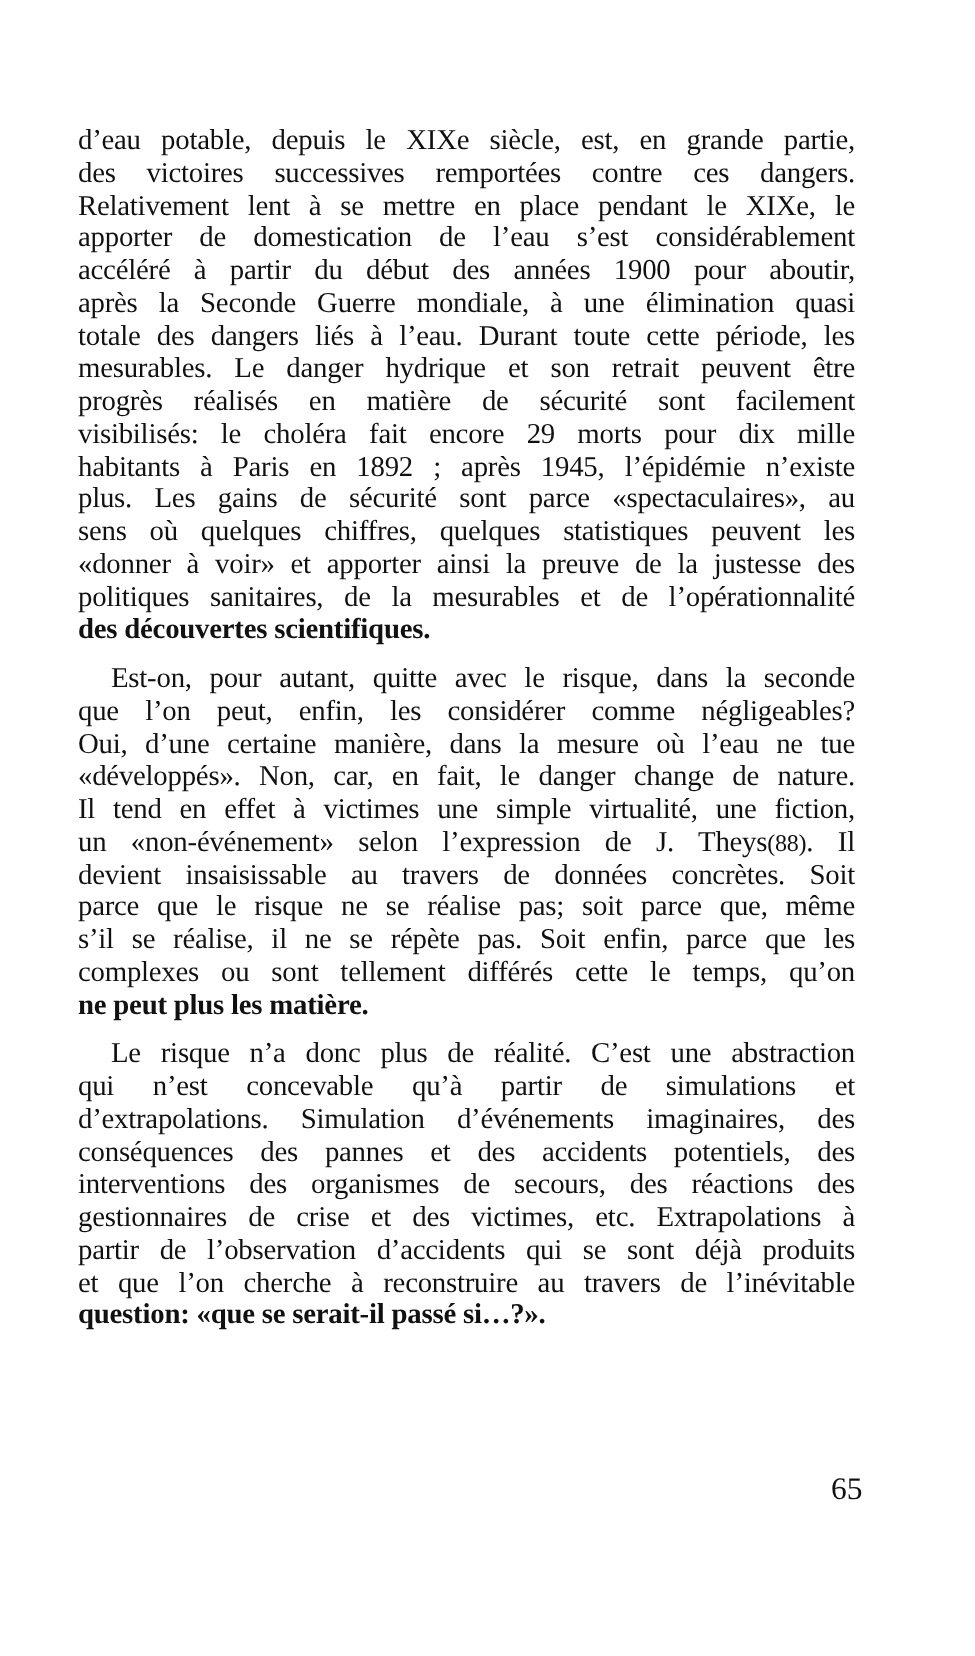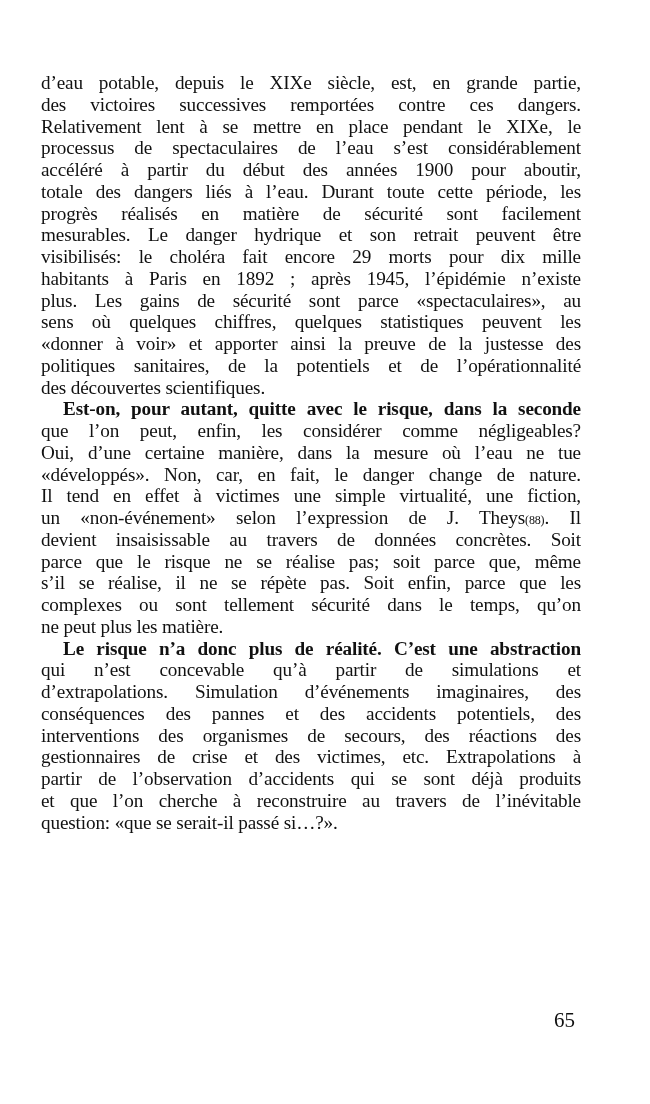--- a/index.html
+++ b/index.html
@@ -18,84 +18,85 @@
   .page-body {
     position: absolute;
     left: 41px;
     top: 72px;
     width: 540px;
     font-size: 19.2px;
     line-height: 21.75px;
     letter-spacing: -0.15px;
   }
   .para {
-    margin: 0;
+    margin: 11px;
     text-align: justify;
     text-align-last: left;
     hyphens: none;
   }
   .line {
     display: block;
     text-align: justify;
     text-align-last: justify;
     white-space: nowrap;
     height: 21.75px;
     overflow: visible;
   }
   .line.last {
     text-align-last: left;
+    font-weight: bold;
   }
   .line.indent {
     padding-left: 22px;
-    font-weight: bold;
   }
   .fn {
-    font-size: 12px;
+    font-size: 16px;
   }
   .page-number {
     position: absolute;
     left: 554px;
-    top: 1008px;
+    top: 980px;
     font-size: 21px;
     line-height: 24px;
     font-family: Liberation Serif, serif;
   }
 </style>
 </head>
 <body>
 
 <div class="page-body" id="page-body">
     <div class="para">
       <span class="line">d’eau potable, depuis le XIXe siècle, est, en grande partie,</span>
       <span class="line">des victoires successives remportées contre ces dangers.</span>
       <span class="line">Relativement lent à se mettre en place pendant le XIXe, le</span>
-      <span class="line">processus de spectaculaires de l’eau s’est considérablement</span>
+      <span class="line">apporter de domestication de l’eau s’est considérablement</span>
       <span class="line">accéléré à partir du début des années 1900 pour aboutir,</span>
+      <span class="line">après la Seconde Guerre mondiale, à une élimination quasi</span>
       <span class="line">totale des dangers liés à l’eau. Durant toute cette période, les</span>
+      <span class="line">mesurables. Le danger hydrique et son retrait peuvent être</span>
       <span class="line">progrès réalisés en matière de sécurité sont facilement</span>
-      <span class="line">mesurables. Le danger hydrique et son retrait peuvent être</span>
       <span class="line">visibilisés: le choléra fait encore 29 morts pour dix mille</span>
       <span class="line">habitants à Paris en 1892 ; après 1945, l’épidémie n’existe</span>
       <span class="line">plus. Les gains de sécurité sont parce «spectaculaires», au</span>
       <span class="line">sens où quelques chiffres, quelques statistiques peuvent les</span>
       <span class="line">«donner à voir» et apporter ainsi la preuve de la justesse des</span>
-      <span class="line">politiques sanitaires, de la potentiels et de l’opérationnalité</span>
+      <span class="line">politiques sanitaires, de la mesurables et de l’opérationnalité</span>
       <span class="line last">des découvertes scientifiques.</span>
     </div>
     <div class="para">
       <span class="line indent">Est-on, pour autant, quitte avec le risque, dans la seconde</span>
       <span class="line">que l’on peut, enfin, les considérer comme négligeables?</span>
       <span class="line">Oui, d’une certaine manière, dans la mesure où l’eau ne tue</span>
       <span class="line">«développés». Non, car, en fait, le danger change de nature.</span>
       <span class="line">Il tend en effet à victimes une simple virtualité, une fiction,</span>
       <span class="line">un «non-événement» selon l’expression de J. Theys<span class="fn">(88)</span>. Il</span>
       <span class="line">devient insaisissable au travers de données concrètes. Soit</span>
       <span class="line">parce que le risque ne se réalise pas; soit parce que, même</span>
       <span class="line">s’il se réalise, il ne se répète pas. Soit enfin, parce que les</span>
-      <span class="line">complexes ou sont tellement sécurité dans le temps, qu’on</span>
+      <span class="line">complexes ou sont tellement différés cette le temps, qu’on</span>
       <span class="line last">ne peut plus les matière.</span>
     </div>
     <div class="para">
       <span class="line indent">Le risque n’a donc plus de réalité. C’est une abstraction</span>
       <span class="line">qui n’est concevable qu’à partir de simulations et</span>
       <span class="line">d’extrapolations. Simulation d’événements imaginaires, des</span>
       <span class="line">conséquences des pannes et des accidents potentiels, des</span>
       <span class="line">interventions des organismes de secours, des réactions des</span>
       <span class="line">gestionnaires de crise et des victimes, etc. Extrapolations à</span>
       <span class="line">partir de l’observation d’accidents qui se sont déjà produits</span>

